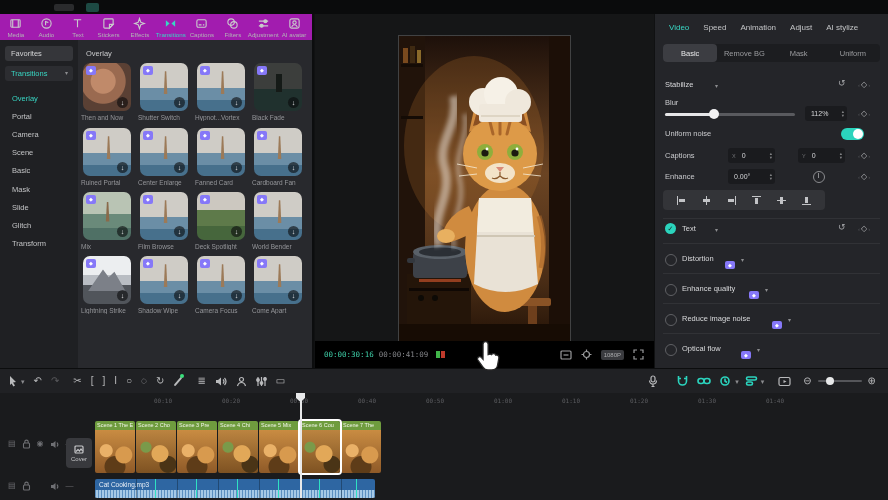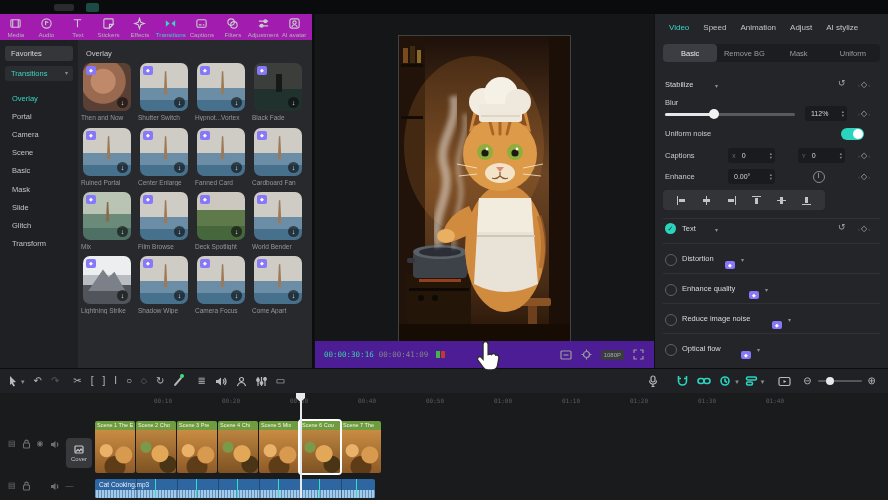--- a/index.html
+++ b/index.html
@@ -55,21 +55,21 @@
   .t-mountain{background:linear-gradient(180deg,#eceef0 0 40%,#b9bdc3 40% 60%,#51555b 60%);}
   .t-mountain:before{content:"";position:absolute;left:10%;top:28%;width:38px;height:22px;background:#7c8088;
                 clip-path:polygon(0 100%,40% 0,55% 35%,70% 10%,100% 100%);}
 
   
   #player{left:314px;top:14px;width:339px;height:354px;background:#151617;border-left:1px solid #101112;border-right:1px solid #101112;}
   #player-header{left:0;top:0;width:339px;height:23px;background:#242528;}
   #player-title{left:9px;top:7px;font-size:7.5px;color:#cfd0d2;}
   #player-menu{right:9px;top:6px;font-size:9px;color:#808184;cursor:pointer;}
   #video{left:84px;top:22px;width:171px;height:305px;background:#000;outline:1px solid rgba(200,200,200,.25);}
-  #player-footer{left:0;top:327px;width:339px;height:27px;background:#4c1d95;display:flex;align-items:center;}
+  #player-footer{left:0;top:327px;width:339px;height:27px;background:#000000;display:flex;align-items:center;}
   .tc{font-family:"DejaVu Sans Mono",monospace;font-size:7.5px;}
   #tc-cur{color:#3ecfa8;margin-left:9px;}
   #tc-tot{color:#85868a;margin-left:5px;}
   #cmp{display:flex;gap:1px;margin-left:8px;}
   #cmp i{width:4px;height:7px;display:block;}
   #pf-right{margin-left:auto;display:flex;align-items:center;gap:9px;margin-right:10px;}
   #pf-right svg{stroke:#9b9c9e;fill:none;stroke-width:1.2;}
   #quality{font-size:6px;color:#aaabad;background:#3a3b3f;border-radius:2px;padding:2px 3px;line-height:1;cursor:pointer;}
 
   

